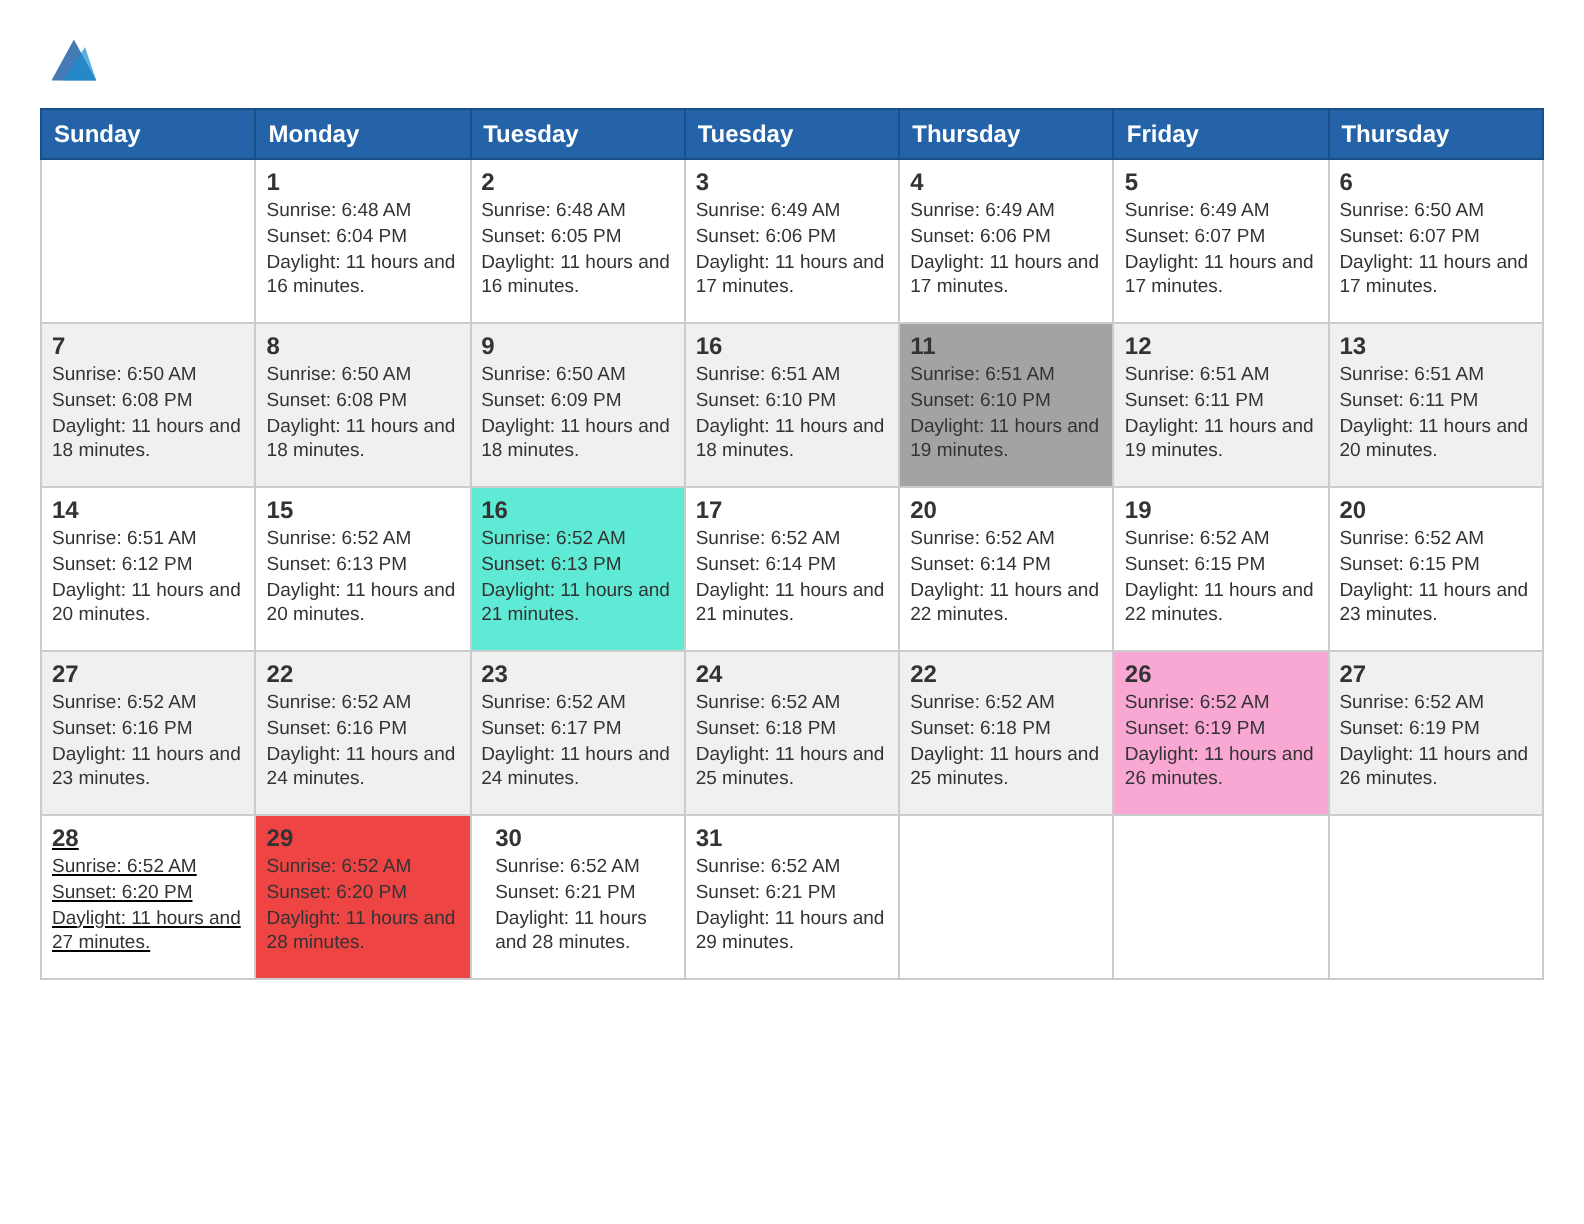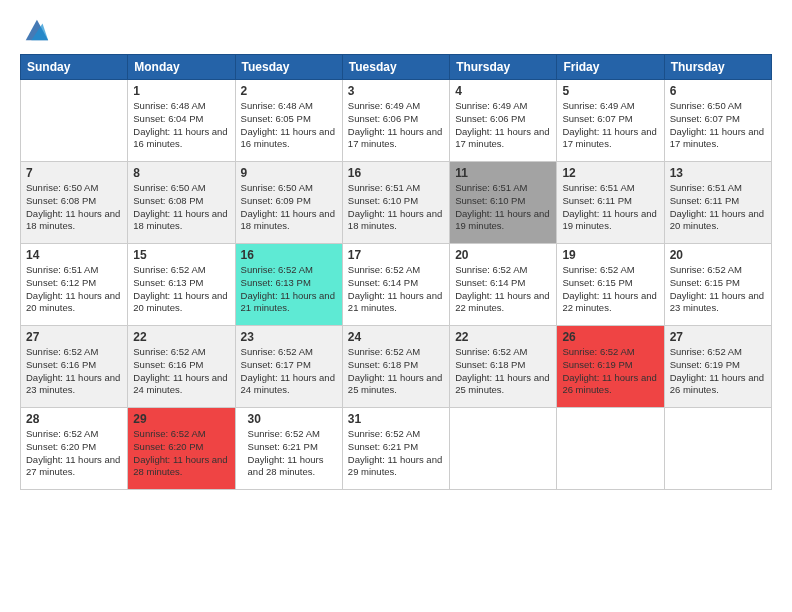--- a/index.html
+++ b/index.html
@@ -280,35 +280,35 @@
             <div class="day-info" style="white-space: pre-line;">Sunrise: 6:52 AM
 Sunset: 6:18 PM
 Daylight: 11 hours and 25 minutes.</div>
           </td>
           <td style="background: rgb(240, 240, 240);">
             <div class="day-number">22</div>
             <div class="day-info" style="white-space: pre-line;">Sunrise: 6:52 AM
 Sunset: 6:18 PM
 Daylight: 11 hours and 25 minutes.</div>
           </td>
-          <td style="background: #ef4444;">
+          <td style="background: #f9a8d4;">
             <div class="day-number">26</div>
             <div class="day-info" style="white-space: pre-line;">Sunrise: 6:52 AM
 Sunset: 6:19 PM
 Daylight: 11 hours and 26 minutes.</div>
           </td>
           <td style="background: rgb(240, 240, 240);">
             <div class="day-number">27</div>
             <div class="day-info" style="white-space: pre-line;">Sunrise: 6:52 AM
 Sunset: 6:19 PM
 Daylight: 11 hours and 26 minutes.</div>
           </td>
         </tr>
         <tr>
-          <td style="background: rgb(255, 255, 255);">
+          <td style="background: rgb(255, 255, 255); text-decoration: underline;">
             <div class="day-number">28</div>
             <div class="day-info" style="white-space: pre-line;">Sunrise: 6:52 AM
 Sunset: 6:20 PM
 Daylight: 11 hours and 27 minutes.</div>
           </td>
           <td style="background: #ef4444;">
             <div class="day-number">29</div>
             <div class="day-info" style="white-space: pre-line;">Sunrise: 6:52 AM
 Sunset: 6:20 PM
 Daylight: 11 hours and 28 minutes.</div>

